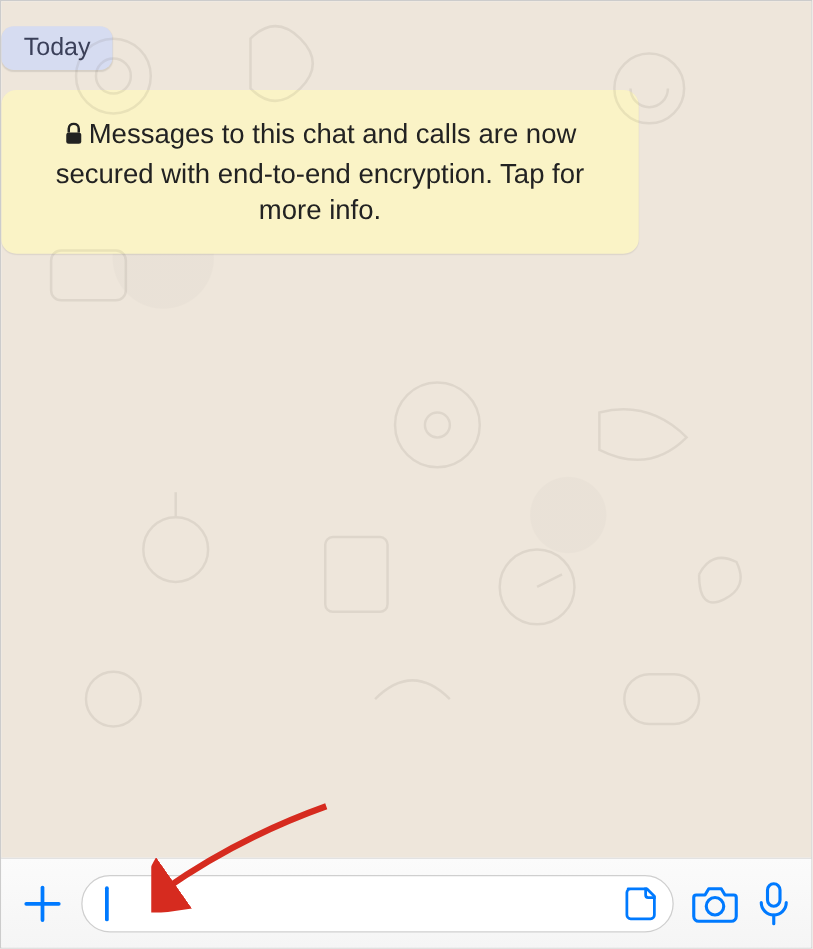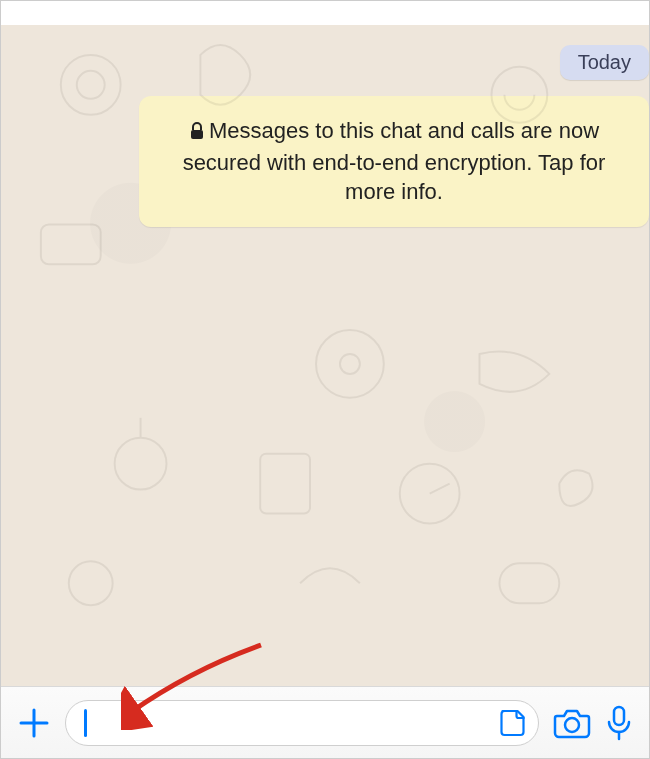--- a/index.html
+++ b/index.html
@@ -26,24 +26,23 @@
   .header-actions { display:flex; gap: 40px; margin-right: 12px;}
   .header-actions svg { color:#007AFF; }
   
   .chat-area {
     flex: 1;
     background-color: #eee6db;
     background-image:
       radial-gradient(circle at 20% 30%, rgba(0,0,0,0.02) 0 40px, transparent 41px),
       radial-gradient(circle at 70% 60%, rgba(0,0,0,0.02) 0 30px, transparent 31px);
     position: relative;
-    display:flex; flex-direction:column; align-items:flex-end;
+    display:flex; flex-direction:column; align-items:flex-start;
     padding-top: 20px;
     overflow:hidden;
-    margin-top:24px;
   }
   .doodles {
     position:absolute; inset:0;
     opacity: .1;
     pointer-events:none;
   }
   .date-pill {
     background: #d6dcf1;
     color: #3a3f59;
     font-size: 20px;

